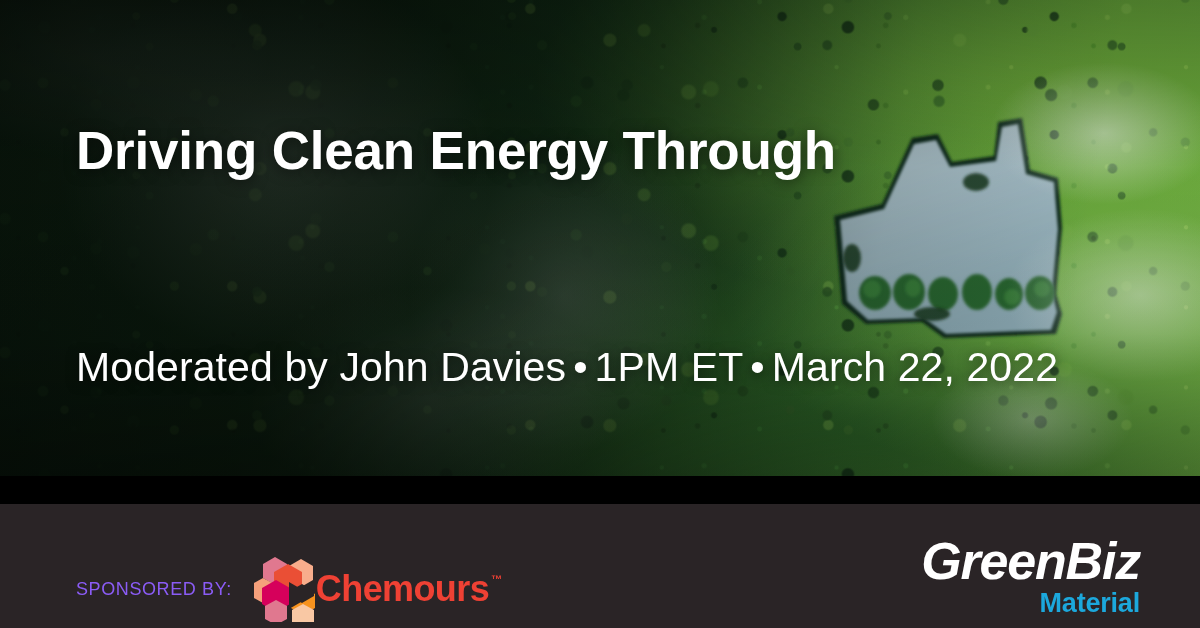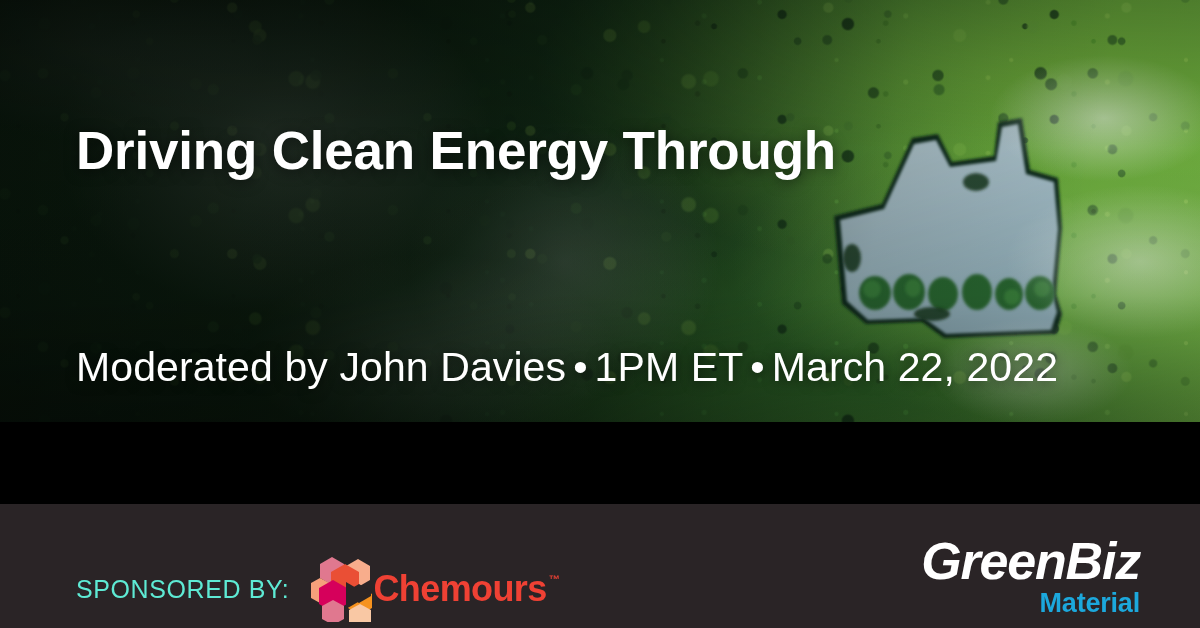--- a/index.html
+++ b/index.html
@@ -2,21 +2,21 @@
 <html><head>
 <meta charset="utf-8">
 <style>
   * { margin:0; padding:0; box-sizing:border-box; }
   html,body { width:1200px; height:628px; overflow:hidden; background:#000; }
   body { font-family:"Liberation Sans", sans-serif; }
 
   .banner { position:relative; width:1200px; height:628px; overflow:hidden; }
 
   
-  .hero { position:absolute; left:0; top:0; width:1200px; height:422px; overflow:hidden;
+  .hero { position:absolute; left:0; top:0; width:1200px; height:476px; overflow:hidden;
           background:#a21caf; }
 
   
   .canopy-base { position:absolute; inset:0;
       background:
         radial-gradient(ellipse 70% 80% at 88% 18%, #6fae3c 0%, rgba(111,174,60,0) 62%),
         radial-gradient(ellipse 60% 70% at 97% 62%, #79b84a 0%, rgba(121,184,74,0) 60%),
         radial-gradient(ellipse 55% 60% at 72% 88%, #2f6b2a 0%, rgba(47,107,42,0) 65%),
         radial-gradient(ellipse 80% 90% at 30% 40%, #14331a 0%, rgba(20,51,26,0) 70%),
         linear-gradient(105deg, #0a1c0d 0%, #132f16 26%, #1d4a22 46%, #3d7a30 66%, #5fa33a 84%, #74b846 100%);
@@ -96,21 +96,21 @@
   .subhead { position:absolute; top:347px; left:0; width:920px;
       font-size:41px; font-weight:normal; line-height:40px; color:#ffffff;
       letter-spacing:.1px; text-shadow:0 2px 12px rgba(0,0,0,.55); white-space:nowrap; }
   .sep { padding:0 7px; }
 
   
   .footer { position:absolute; left:0; top:504px; width:1200px; height:124px;
             background:#2a2426; }
 
   .sponsor { position:absolute; left:76px; top:52px; display:flex; align-items:center; gap:22px; }
-  .sponsor-label { font-size:25px; letter-spacing:.6px; color:#5eead4; white-space:nowrap; }
+  .sponsor-label { font-size:18px; letter-spacing:.6px; color:#8b5cf6; white-space:nowrap; }
 
   .chemours { display:flex; align-items:center; gap:0; }
   .chemours-mark { width:62px; height:66px; display:block; }
   .chemours-word { display:flex; align-items:flex-start;
       font-size:36px; font-weight:bold; color:#ef4134; letter-spacing:-.6px; line-height:1; }
   .tm { font-size:11px; font-weight:bold; margin-top:3px; margin-left:2px; }
 
   .greenbiz { position:absolute; right:60px; top:30px; text-align:right; }
   .gb-main { font-size:52px; font-weight:bold; color:#ffffff; line-height:54px; letter-spacing:-1.2px;font-style:italic; }
   .gb-sub { font-size:27px; font-weight:bold; color:#1ca8dc; line-height:30px; letter-spacing:-.2px; }

